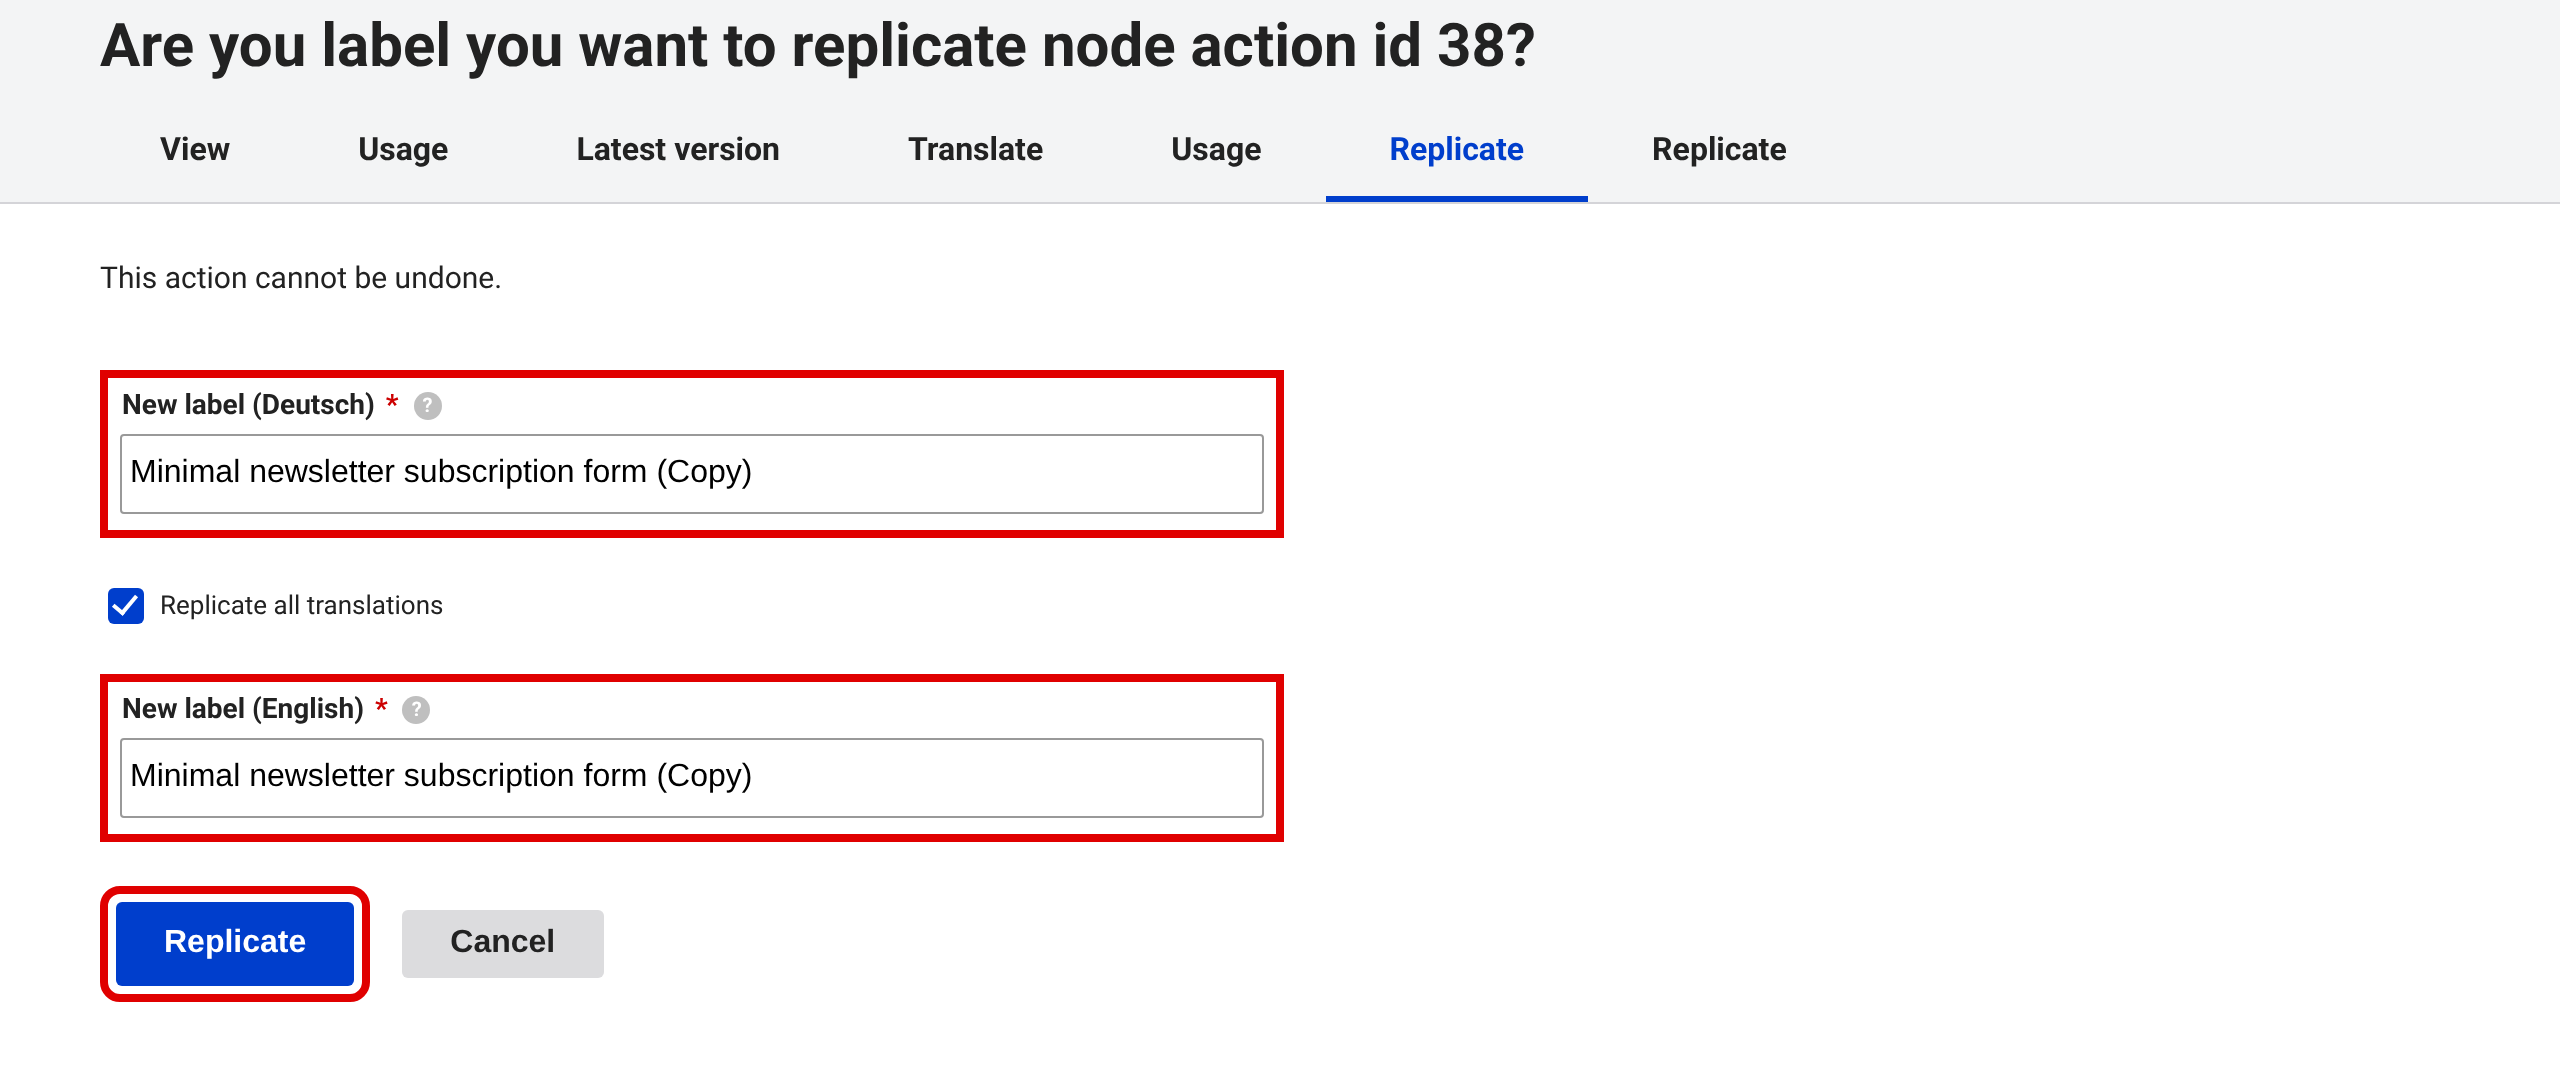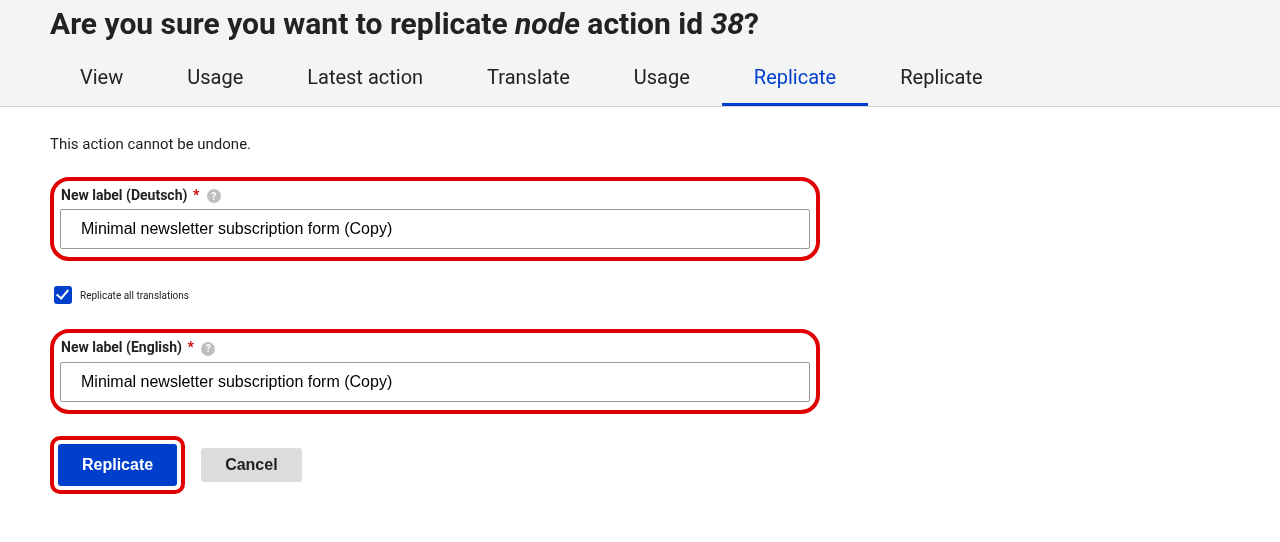--- a/index.html
+++ b/index.html
@@ -16,53 +16,53 @@
     border-bottom: 1px solid #d4d4d8;
     padding-top: 6px;
   }
   .page-title {
     font-size: 30px;
     font-weight: 700;
     margin: 0;
     padding: 0 0 10px 50px;
     color: #222;
   }
-  .page-title .em { font-style: italic; font-weight: 700; }
+  .page-title .em { font-weight: 700; }
   .tabs {
     display: flex;
     gap: 0;
     padding-left: 48px;
   }
   .tab {
     padding: 14px 32px 14px 32px;
-    font-size: 20px;
-    font-weight: 400;
+    font-size: 16px;
+    font-weight: 700;
     color: #222;
     cursor: pointer;
     border-bottom: 3px solid transparent;
   }
   .tab.active {
     color: #003ecc;
     border-bottom: 3px solid #003ecc;
   }
   .content {
     padding: 28px 50px 40px 50px;
     max-width: 1280px;
   }
   .warning-text {
     color: #222;
-    margin-bottom: 24px;
+    margin-bottom: 37px;
     font-size: 15px;
   }
   .field-group {
     border: 4px solid #e00000;
-    border-radius: 19px;
+    border-radius: 0;
     padding: 6px 6px 8px 6px;
     margin-bottom: 22px;
-    width: 770px;
+    width: 592px;
     max-width: 100%;
   }
   .field-label {
     font-size: 14px;
     font-weight: 700;
     display: block;
     margin-bottom: 6px;
     padding-left: 1px;
   }
   .required-mark { color: #cc0000; margin-left: 2px; }
@@ -76,21 +76,21 @@
     background: #bfbfbf;
     color: #fff;
     font-size: 10px;
     font-weight: 700;
     margin-left: 4px;
     vertical-align: middle;
     cursor: help;
   }
   .text-input {
     width: 100%;
-    padding: 10px 20px;
+    padding: 10px 4px;
     font-size: 16px;
     border: 1px solid #999;
     border-radius: 2px;
     background: #fff;
   }
   .checkbox-row {
     display: flex;
     align-items: center;
     margin: 0 0 22px 0;
   }
@@ -108,21 +108,21 @@
     content: "";
     position: absolute;
     left: 5px;
     top: 1px;
     width: 5px;
     height: 10px;
     border: solid #fff;
     border-width: 0 2px 2px 0;
     transform: rotate(40deg);
   }
-  .checkbox-label { font-size: 10px; }
+  .checkbox-label { font-size: 13px; }
   .actions { display: flex; gap: 16px; align-items: center; }
   .btn-highlight {
     border: 4px solid #e00000;
     border-radius: 10px;
     padding: 4px;
     display: inline-block;
   }
   .btn-primary {
     background: #003ecc;
     color: #fff;
@@ -142,26 +142,26 @@
     font-weight: 700;
     border-radius: 3px;
     cursor: pointer;
   }
 </style>
 </head>
 <body>
 
 <div class="top-region">
   <h1 class="page-title">
-    <span>Are you sure you want to replicate </span><span class="em">node</span><span> action id </span><span class="em">38</span><span>?</span>
+    <span>Are you label you want to replicate </span><span class="em">node</span><span> action id </span><span class="em">38</span><span>?</span>
   </h1>
   <div class="tabs">
     <div class="tab">View</div>
     <div class="tab">Usage</div>
-    <div class="tab">Latest action</div>
+    <div class="tab">Latest version</div>
     <div class="tab">Translate</div>
     <div class="tab">Usage</div>
     <div class="tab active">Replicate</div>
     <div class="tab">Replicate</div>
   </div>
 </div>
 
 <div class="content">
 
   <div class="warning-text">This action cannot be undone.</div>

